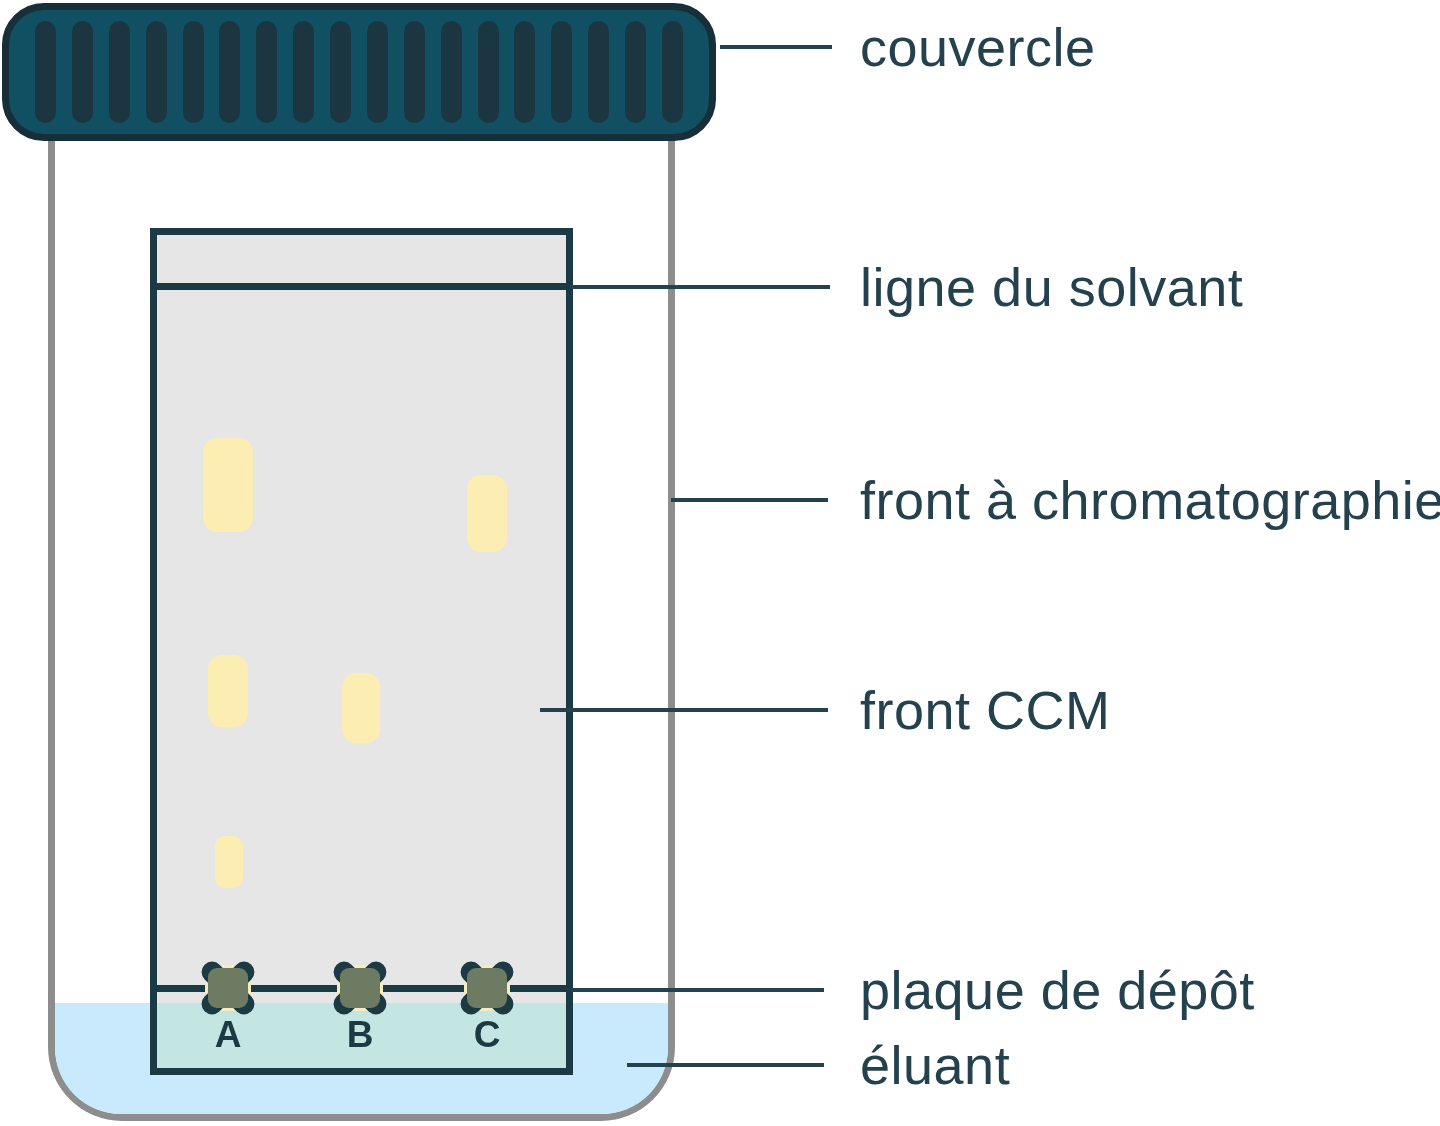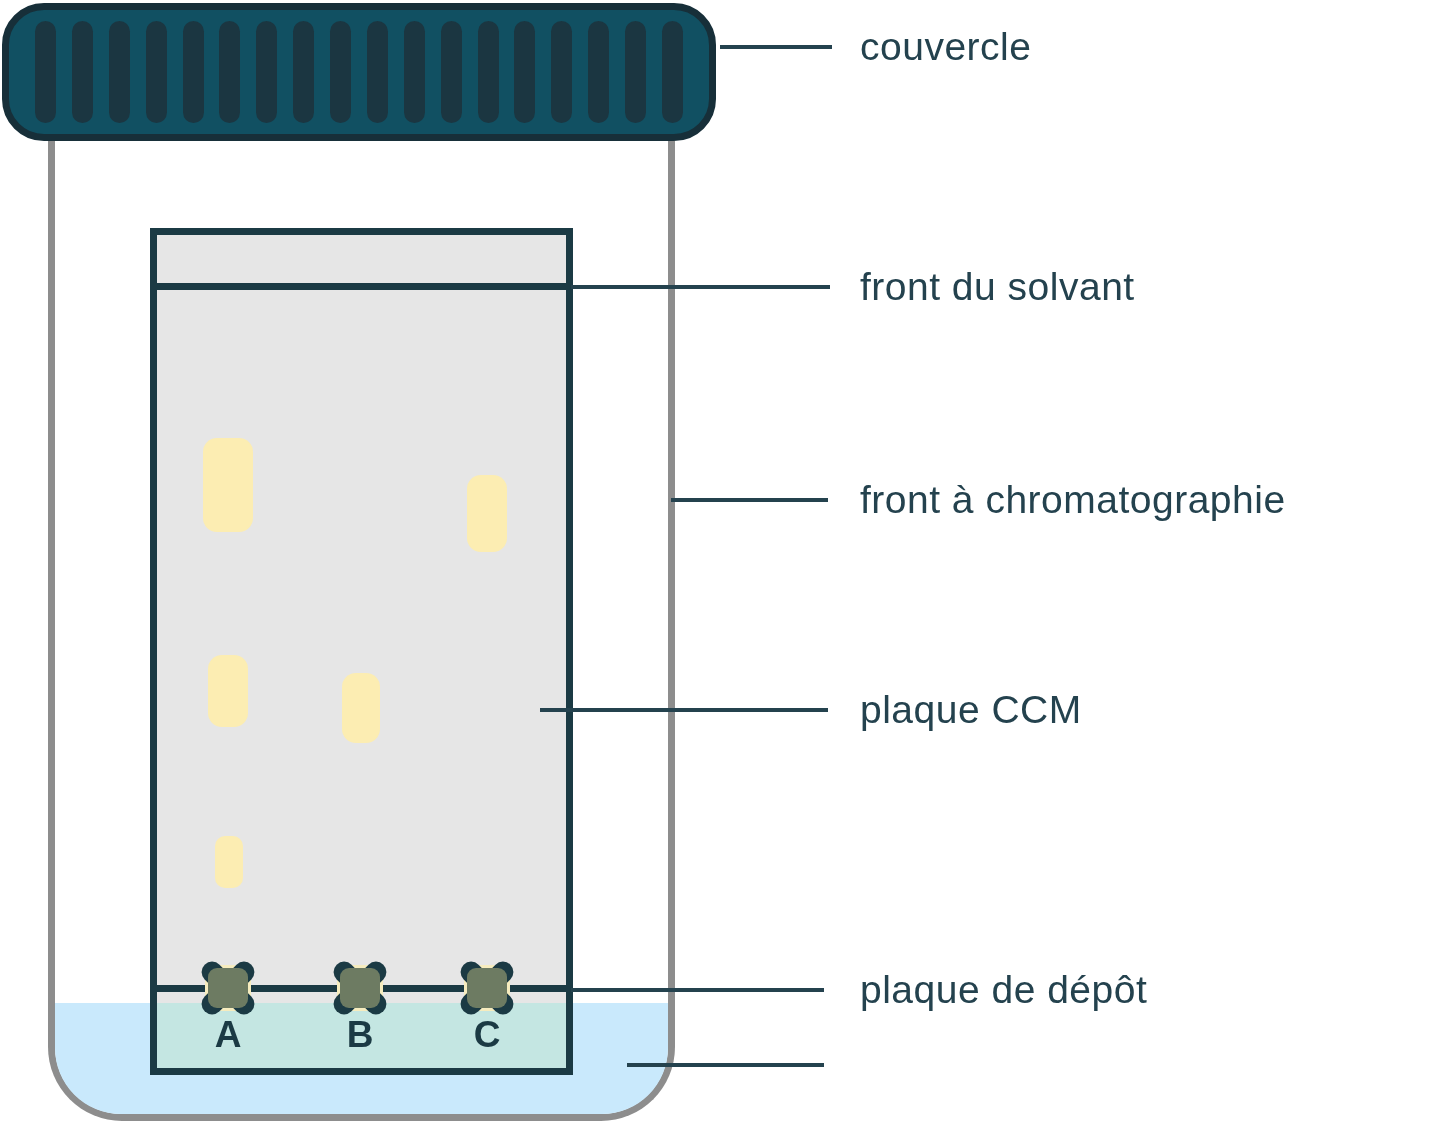--- a/index.html
+++ b/index.html
@@ -92,21 +92,21 @@
   .lane-letter {
     width: 70px; text-align: center;
     font-size: 37px; font-weight: 600;
     color: var(--ink, #1b3a44); line-height: 1;
   }
 
   
   .callout-line { height: 4px; background: var(--label, #24424e); }
   .callout-label {
     left: 860px; transform: translateY(-50%);
-    font-size: 39px; font-weight: 300; letter-spacing: 0.5px;
+    font-size: 54px; font-weight: 300; letter-spacing: 0.5px;
     color: var(--label, #24424e); line-height: 1.15; white-space: nowrap;
   }
 </style>
 </head>
 <body>
 
 <div id="stage">
 
   <div class="abs tank-walls"></div>
 
@@ -170,18 +170,19 @@
   </div>
 
   <div class="abs callout-line" style="left:720px; top:45px;  width:112px;"></div>
   <div class="abs callout-line" style="left:571px; top:285px; width:259px;"></div>
   <div class="abs callout-line" style="left:671px; top:498px; width:157px;"></div>
   <div class="abs callout-line" style="left:540px; top:708px; width:288px;"></div>
   <div class="abs callout-line" style="left:571px; top:988px; width:253px;"></div>
   <div class="abs callout-line" style="left:627px; top:1063px; width:197px;"></div>
 
   <div class="abs callout-label" style="top:47px;">couvercle</div>
-  <div class="abs callout-label" style="top:287px;">front du solvant</div>
+  <div class="abs callout-label" style="top:287px;">ligne du solvant</div>
   <div class="abs callout-label" style="top:500px;">front à chromatographie</div>
-  <div class="abs callout-label" style="top:710px;">plaque CCM</div>
+  <div class="abs callout-label" style="top:710px;">front CCM</div>
   <div class="abs callout-label" style="top:990px;">plaque de dépôt</div>
+  <div class="abs callout-label" style="top:1065px;">éluant</div>
 
 </div>
 
 </body></html>

